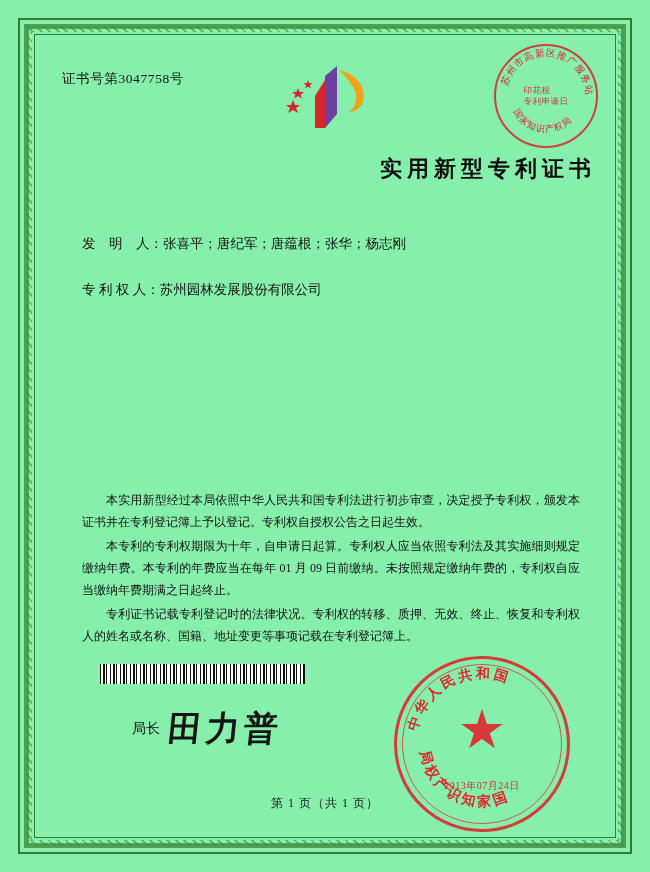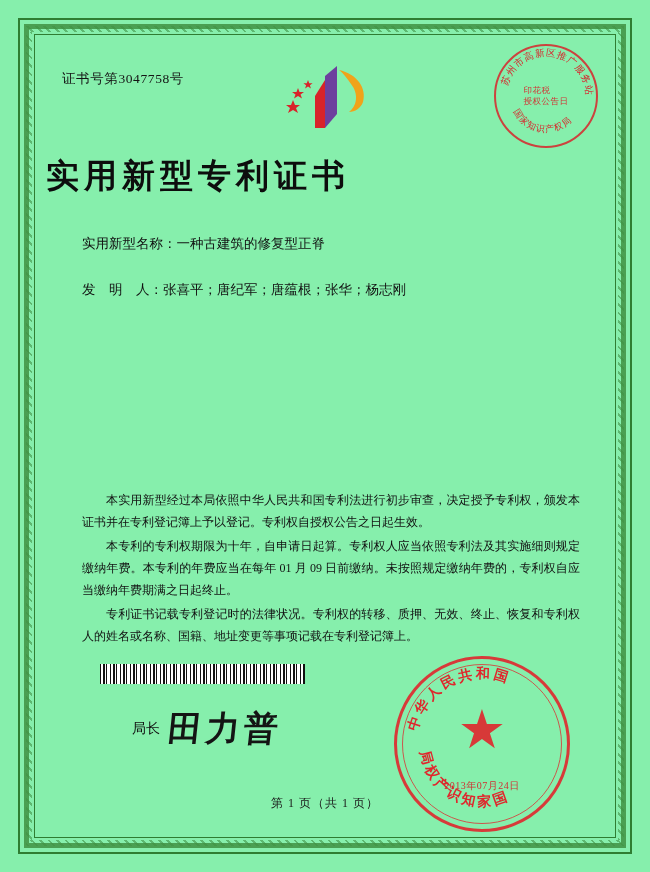--- a/index.html
+++ b/index.html
@@ -130,24 +130,24 @@
     letter-spacing: 0.5px;
     white-space: nowrap;
     opacity: 0.92;
   }
 
   
   .title {
     position: absolute;
     top: 110px;
     left: 0;
-    right: 0;
-    text-align: left;
+    right: 8px;
+    text-align: right;
     font-family: "DejaVu Serif", serif;
-    font-size: 33px;
+    font-size: 22px;
     font-weight: bold;
     letter-spacing: 5px;
     color: #0d0d0d;
   }
 
   
   .fields {
     position: absolute;
     top: 190px;
     left: 36px;
@@ -314,32 +314,32 @@
         </defs>
         <text font-size="9.5" fill="#d8232a" font-family="DejaVu Sans, sans-serif" letter-spacing="1">
           <textPath href="#arcTop" startOffset="8%">苏州市高新区推广服务站</textPath>
         </text>
         <text font-size="9" fill="#d8232a" font-family="DejaVu Sans, sans-serif" letter-spacing="1">
           <textPath href="#arcBot" startOffset="14%">国家知识产权局</textPath>
         </text>
       </svg>
       <div class="seal-center">
         <div>印花税</div>
-        <div>授权公告日</div>
+        <div>专利申请日</div>
       </div>
     </div>
 
     <div class="title">实用新型专利证书</div>
 
     <div class="fields">
       <div class="field">
-        <span class="label">实用新型名称：</span><span class="value">一种古建筑的修复型正脊</span>
+        <span class="label">发　明　人：</span><span class="value">张喜平；唐纪军；唐蕴根；张华；杨志刚</span>
       </div>
       <div class="field">
-        <span class="label">发　明　人：</span><span class="value">张喜平；唐纪军；唐蕴根；张华；杨志刚</span>
+        <span class="label">专 利 权 人：</span><span class="value">苏州园林发展股份有限公司</span>
       </div>
     </div>
 
     <div class="body-text">
       <p>本实用新型经过本局依照中华人民共和国专利法进行初步审查，决定授予专利权，颁发本证书并在专利登记簿上予以登记。专利权自授权公告之日起生效。</p>
       <p>本专利的专利权期限为十年，自申请日起算。专利权人应当依照专利法及其实施细则规定缴纳年费。本专利的年费应当在每年 01 月 09 日前缴纳。未按照规定缴纳年费的，专利权自应当缴纳年费期满之日起终止。</p>
       <p>专利证书记载专利登记时的法律状况。专利权的转移、质押、无效、终止、恢复和专利权人的姓名或名称、国籍、地址变更等事项记载在专利登记簿上。</p>
     </div>
 
     <div class="barcode"></div>

